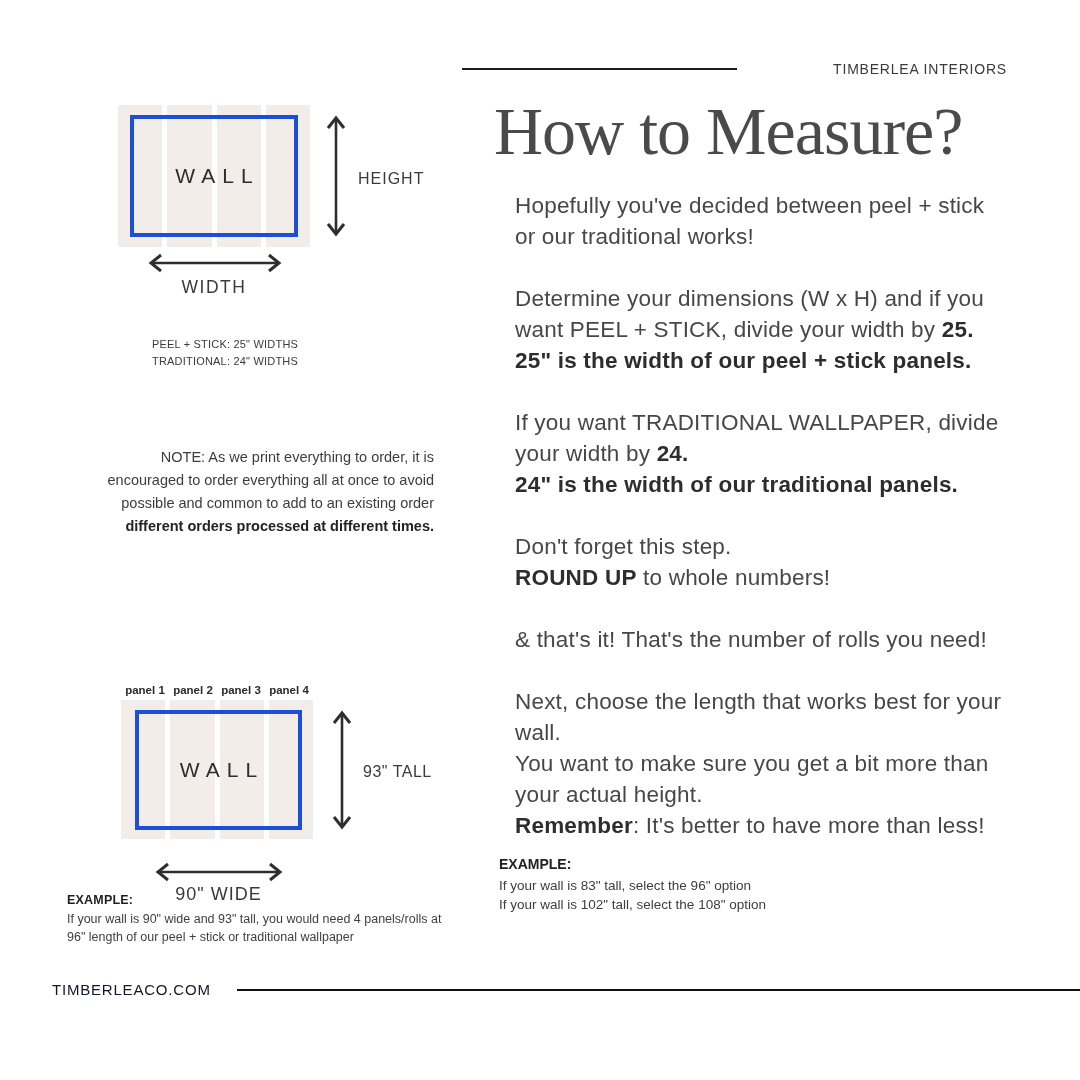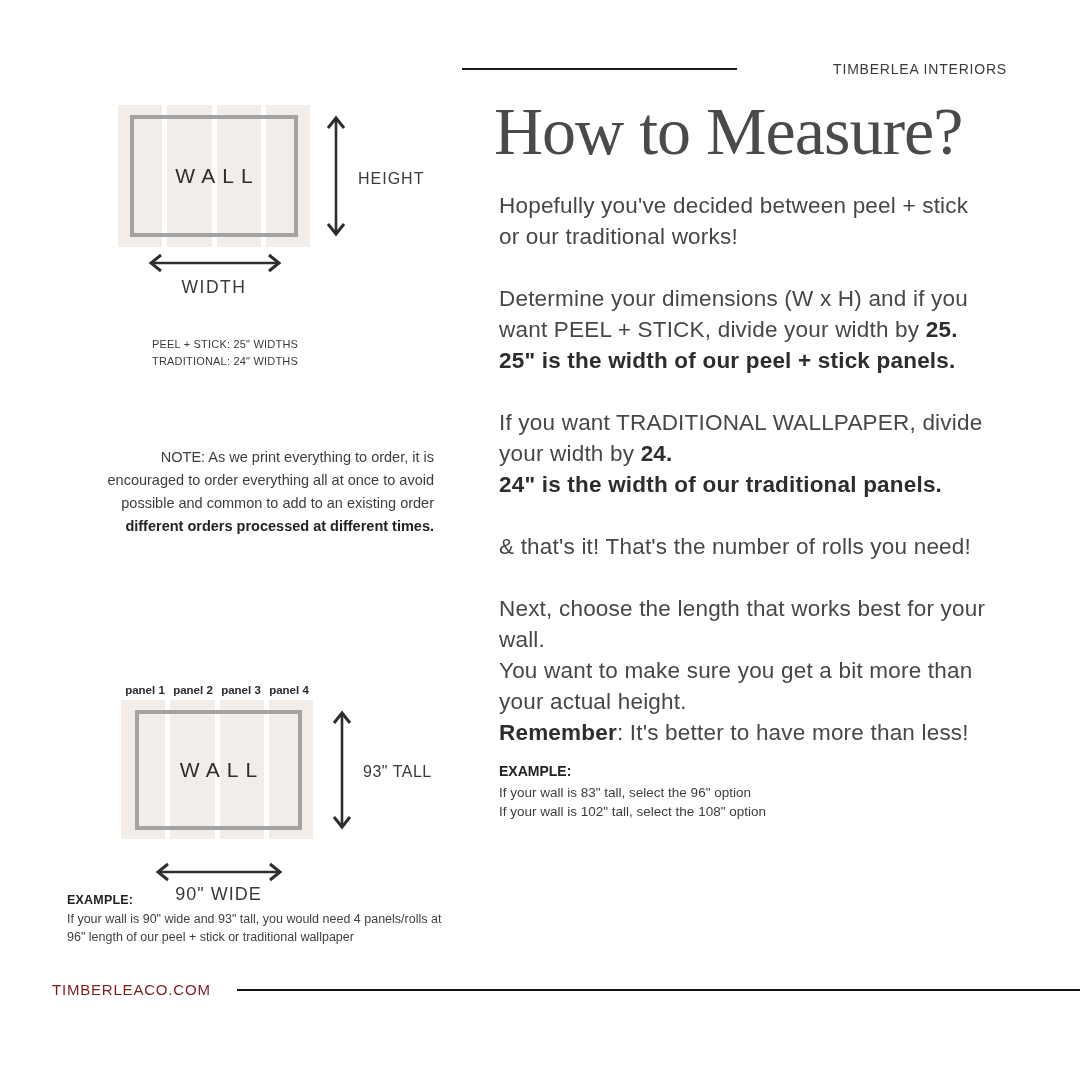--- a/index.html
+++ b/index.html
@@ -19,21 +19,21 @@
     left:494px;top:94px;margin:0;position:absolute;
     font-family:"Liberation Serif", serif;font-weight:400;
     font-size:68px;line-height:74px;color:#4a4a4a;letter-spacing:-1px;
   }
 
   
   .diagram{position:absolute;}
   .panels{position:absolute;display:flex;gap:5px;}
   .panel{flex:1;background:#f2ede8;}
   .wall-rect{
-    position:absolute;border:4px solid #a3a3a3;box-sizing:border-box;
+    position:absolute;border:4px solid #1d4ed8;box-sizing:border-box;
     display:flex;align-items:center;justify-content:center;
   }
   .wall-text{font-size:21px;letter-spacing:7px;padding-left:7px;color:#2e2e2e;}
   .arrow{position:absolute;}
   .dim-label{position:absolute;color:#3a3a3a;white-space:nowrap;}
   .panel-labels{position:absolute;display:flex;}
   .panel-labels span{flex:1;text-align:center;font-size:11.5px;font-weight:700;color:#2b2b2b;white-space:nowrap;}
 
   
   .d1{left:105px;top:100px;width:340px;height:215px;}
@@ -62,26 +62,26 @@
   .d2 .tall-label{left:258px;top:82px;font-size:16px;letter-spacing:.5px;}
   .d2 .h-arrow{left:50px;top:179px;}
   .d2 .wide-label{left:30px;top:203px;width:167px;text-align:center;font-size:18px;letter-spacing:1px;}
 
   
   .example-left{left:67px;top:893px;width:460px;color:#3f3f3f;}
   .example-left .ex-title{font-size:12.5px;font-weight:700;color:#1f1f1f;margin-bottom:3px;letter-spacing:.2px;}
   .example-left .ex-line{font-size:12.5px;line-height:18px;white-space:nowrap;}
 
   
-  .footer-text{left:52px;top:981px;font-size:15px;letter-spacing:.8px;color:#7f1d1d;}
+  .footer-text{left:52px;top:981px;font-size:15px;letter-spacing:.8px;color:#0f172a;}
   .footer-rule{left:237px;top:989px;width:843px;height:2px;background:#111111;}
 
   
   .right-col{left:499px;top:190px;width:545px;}
-  .right-col p{margin:0 0 31px 0;font-size:22.5px;line-height:31px;color:#474747;letter-spacing:.2px;}
+  .right-col p{margin:0 0 31px 16px;font-size:22.5px;line-height:31px;color:#474747;letter-spacing:.2px;}
   .right-col b{font-weight:700;color:#2d2d2d;}
   .example-right{margin-top:-16px;color:#3d3d3d;}
   .example-right .ex-title{font-size:14px;font-weight:700;color:#222222;margin-bottom:5px;}
   .example-right .ex-line{font-size:13.5px;line-height:18.5px;white-space:nowrap;}
 </style>
 </head>
 <body>
 
 <div class="abs header-rule"></div>
 <div class="abs brand">TIMBERLEA INTERIORS</div>
@@ -163,20 +163,21 @@
 <div class="abs footer-text">TIMBERLEACO.COM</div>
 <div class="abs footer-rule"></div>
 
 <div class="abs right-col">
   <p><span>Hopefully you've decided between peel + stick</span><br><span>or our traditional works!</span></p>
 
   <p><span>Determine your dimensions (W x H) and if you</span><br><span>want PEEL + STICK, divide your width by</span> <b>25.</b><br><b>25" is the width of our peel + stick panels.</b></p>
 
   <p><span>If you want TRADITIONAL WALLPAPER, divide</span><br><span>your width by</span> <b>24.</b><br><b>24" is the width of our traditional panels.</b></p>
 
+  <p><span>Don't forget this step.</span><br><b>ROUND UP</b> <span>to whole numbers!</span></p>
 
   <p><span>&amp; that's it! That's the number of rolls you need!</span></p>
 
   <p><span>Next, choose the length that works best for your</span><br><span>wall.</span><br><span>You want to make sure you get a bit more than</span><br><span>your actual height.</span><br><b>Remember</b><span>: It's better to have more than less!</span></p>
 
   <div class="example-right">
     <div class="ex-title">EXAMPLE:</div>
     <div class="ex-line">If your wall is 83" tall, select the 96" option</div>
     <div class="ex-line">If your wall is 102" tall, select the 108" option</div>
   </div>

